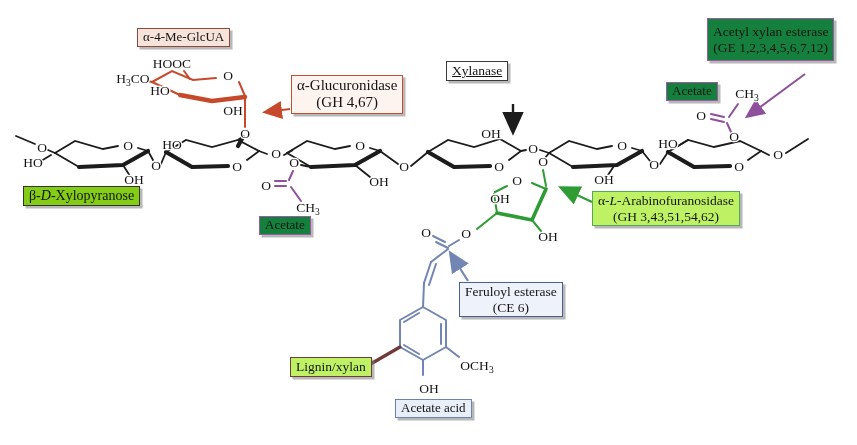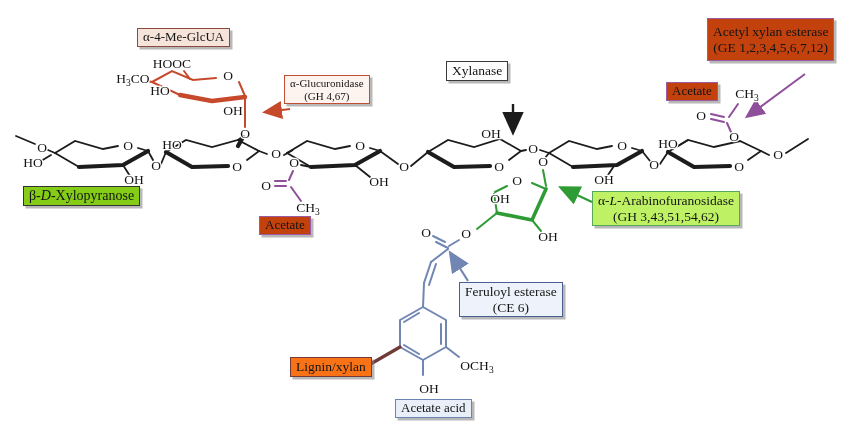--- a/index.html
+++ b/index.html
@@ -6,27 +6,27 @@
   #figure{position:relative;width:857px;height:445px;background:#ffffff;overflow:hidden;
           font-family:"Liberation Serif",serif;}
   #figure svg{position:absolute;left:0;top:0;}
   .atom{font-family:"Liberation Serif",serif;font-size:13.5px;fill:#141414;text-anchor:middle;
         stroke:#ffffff;stroke-width:2.5px;paint-order:stroke;}
   .lbl{position:absolute;font-size:13.5px;color:#141414;border:1.8px solid #333;
        background:#fdfdfd;padding:1px 5px;text-align:center;line-height:1.15;
        box-shadow:2.5px 2.5px 0 rgba(125,125,125,0.55);white-space:nowrap;z-index:5;}
   .b-glcua{border-color:#8b4a3c;background:#f6e3da;}
   .b-red{border-color:#c14f35;background:#fdf3ef;}
-  .b-black{border-color:#3a3a3a;background:#fdfdfd;}
-  .b-purple{border-color:#9a5ba5;background:#c2410c;}
+  .b-black{border-color:#3a3a3a;background:#fdfdfd;text-decoration:underline;}
+  .b-purple{border-color:#9a5ba5;background:#15803d;}
   .b-gray{border-color:#333333;background:#84cc16;}
   .b-green{border-color:#57a75b;background:#bef264;}
   .b-navy{border-color:#4a5f8f;background:#eef2fa;}
   .b-blue{border-color:#6b83b0;background:#e9eff8;}
-  .b-maroon{border-color:#743c38;background:#f97316;}
+  .b-maroon{border-color:#743c38;background:#bef264;}
 </style>
 </head>
 <body>
 
 <div id="figure">
 
   <svg width="857" height="445" viewBox="0 0 857 445">
     <defs>
       <marker id="mRed" markerWidth="10" markerHeight="9" refX="8" refY="4.5" orient="auto">
         <path d="M0,0 L10,4.5 L0,9 z" fill="#c7492b"></path>
@@ -178,21 +178,21 @@
         <text x="426" y="237" class="atom"><tspan>O</tspan></text>
         <text x="477" y="370" class="atom"><tspan>OCH</tspan><tspan dy="3" font-size="9.5">3</tspan></text>
         <text x="429" y="393" class="atom"><tspan>OH</tspan></text>
       </g>
   </svg>
 
   <div class="lbl b-glcua" style="left:137px;top:28px;font-size:13px">
     <span>α-4-Me-GlcUA</span>
   </div>
 
-  <div class="lbl b-red" style="left:284px;top:75px;font-size:11px">
+  <div class="lbl b-red" style="left:291px;top:75px;font-size:15px">
     <div>α-Glucuronidase</div>
     <div>(GH 4,67)</div>
   </div>
 
   <div class="lbl b-black" style="left:446px;top:61px">
     <div>Xylanase</div>
   </div>
 
   <div class="lbl b-purple" style="left:707px;top:18px;padding:5px 5px">
     <div>Acetyl xylan esterase</div>

